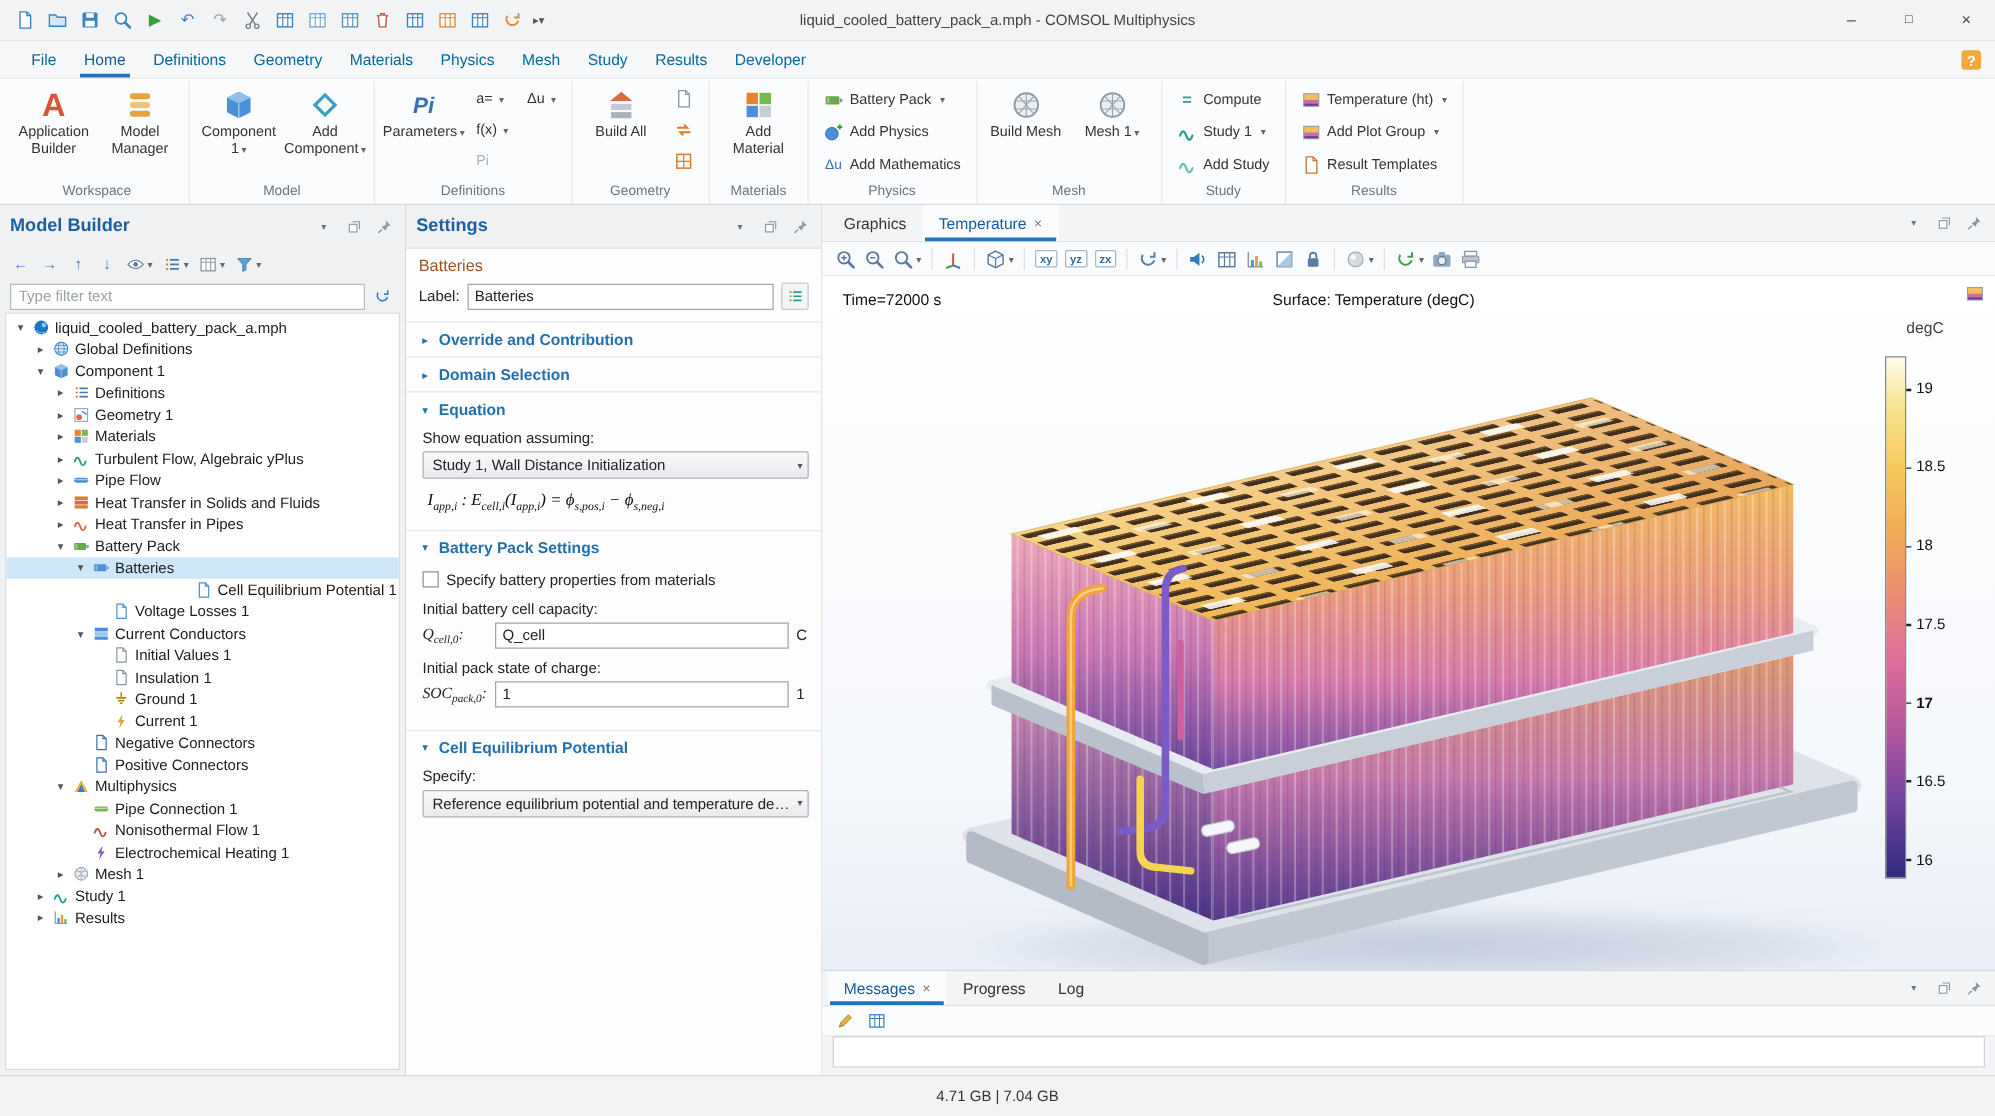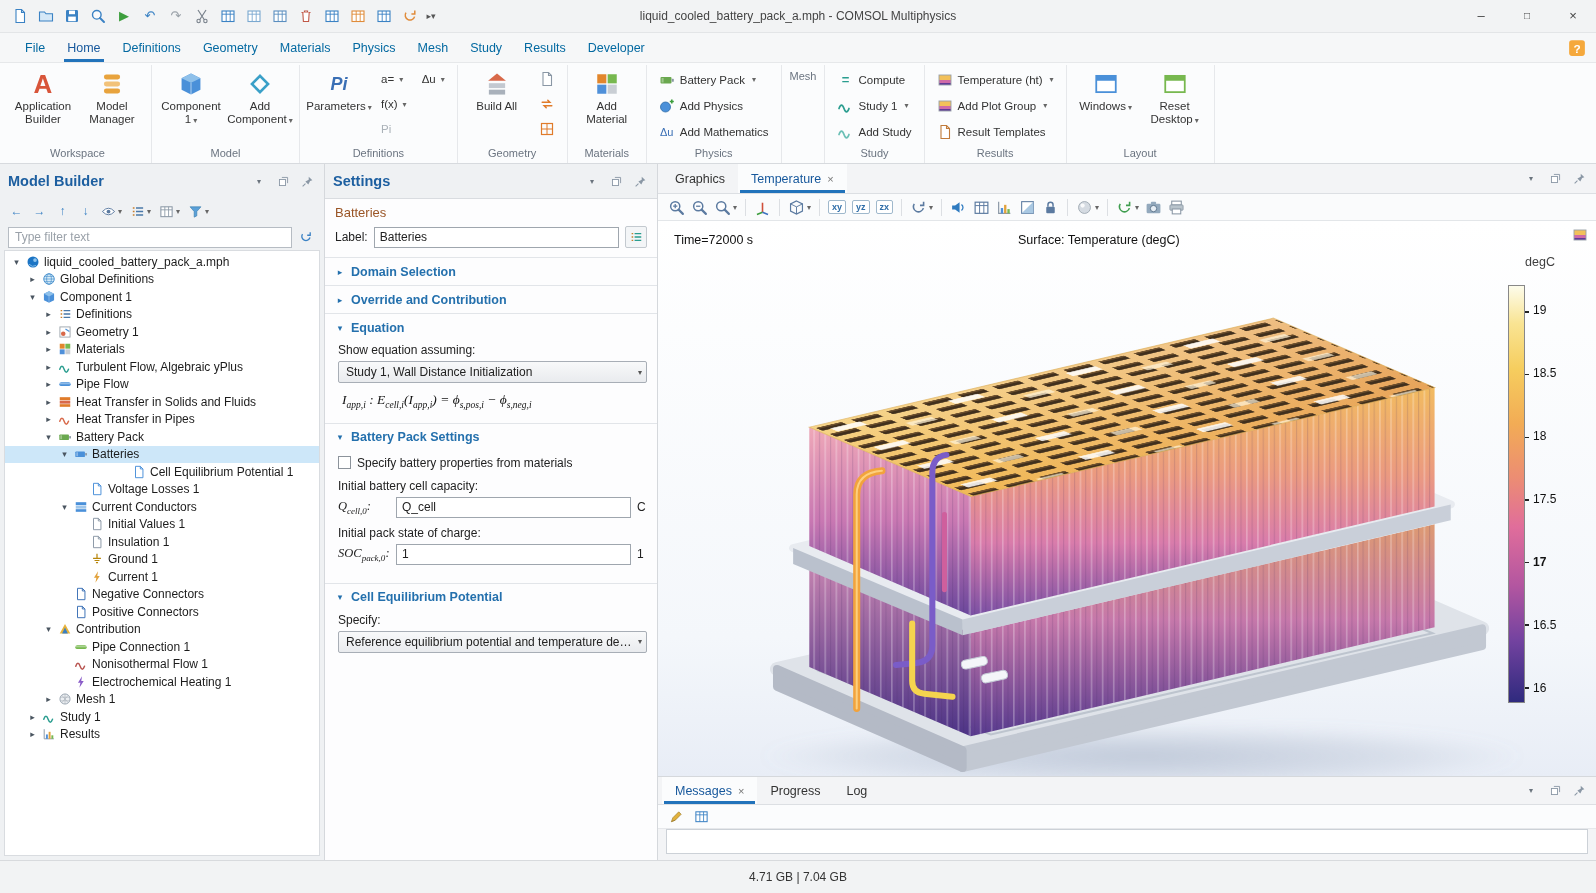--- a/index.html
+++ b/index.html
@@ -425,20 +425,40 @@
             </div>
             <div class="rrow">
               <span class="ic" style="width: 16px; height: 16px; color: rgb(58, 111, 181); font-size: 11px; line-height: 16px;">Δu</span>
               <span>Add Mathematics</span>
             </div>
           </div>
         </div>
         <div class="rlabel">Physics</div>
       </div>
       <div class="rgroup">
+        <div class="ritems">
+          <div class="rbig">
+            <span class="ic" style="width: 26px; height: 26px;">
+              <svg viewBox="0 0 16 16" width="26" height="26">
+                <circle cx="8" cy="8" r="5.8" fill="#eceff2" stroke="#8a97a5" stroke-width=".9"></circle>
+                <path d="M2.6 6h10.8M2.6 10h10.8M8 2.2v11.6M4.2 3.6l7.6 8.8M11.8 3.6l-7.6 8.8" stroke="#9aa4ae" stroke-width=".55" fill="none"></path>
+              </svg>
+            </span>
+            <div class="blab">Build Mesh</div>
+          </div>
+          <div class="rbig">
+            <span class="ic" style="width: 26px; height: 26px;">
+              <svg viewBox="0 0 16 16" width="26" height="26">
+                <circle cx="8" cy="8" r="5.8" fill="#eceff2" stroke="#8a97a5" stroke-width=".9"></circle>
+                <path d="M2.6 6h10.8M2.6 10h10.8M8 2.2v11.6M4.2 3.6l7.6 8.8M11.8 3.6l-7.6 8.8" stroke="#9aa4ae" stroke-width=".55" fill="none"></path>
+              </svg>
+            </span>
+            <div class="blab">Mesh 1<span class="arr">▾</span></div>
+          </div>
+        </div>
         <div class="rlabel">Mesh</div>
       </div>
       <div class="rgroup">
         <div class="ritems">
           <div class="rcol">
             <div class="rrow">
               <span class="ic" style="width: 16px; height: 16px; color: rgb(42, 157, 143); font-size: 13px; line-height: 16px; font-weight: bold;">=</span>
               <span>Compute</span>
             </div>
             <div class="rrow">
@@ -495,43 +515,20 @@
                   <path d="M4 1.5h5.5l3 3V14.5H4z" fill="#fff" stroke="#c07a3a" stroke-width="1.1"></path>
                   <path d="M9.5 1.5v3h3" fill="none" stroke="#c07a3a" stroke-width="1.1"></path>
                 </svg>
               </span>
               <span>Result Templates</span>
             </div>
           </div>
         </div>
         <div class="rlabel">Results</div>
       </div>
-      <div class="rgroup">
-        <div class="ritems">
-          <div class="rbig">
-            <span class="ic" style="width: 26px; height: 26px;">
-              <svg viewBox="0 0 16 16" width="26" height="26">
-                <rect x="2" y="3" width="12" height="10" fill="#fff" stroke="#4a90d9" stroke-width="1.1"></rect>
-                <rect x="2" y="3" width="12" height="3" fill="#4a90d9"></rect>
-              </svg>
-            </span>
-            <div class="blab">Windows<span class="arr">▾</span></div>
-          </div>
-          <div class="rbig">
-            <span class="ic" style="width: 26px; height: 26px;">
-              <svg viewBox="0 0 16 16" width="26" height="26">
-                <rect x="2" y="3" width="12" height="10" fill="#fff" stroke="#77b84f" stroke-width="1.1"></rect>
-                <rect x="2" y="3" width="12" height="3" fill="#77b84f"></rect>
-              </svg>
-            </span>
-            <div class="blab">Reset Desktop<span class="arr">▾</span></div>
-          </div>
-        </div>
-        <div class="rlabel">Layout</div>
-      </div>
     </div>
 
   <div class="main">
 
     <div class="panel left">
       <div class="phead">
         <span class="ptitle">Model Builder</span>
         <span class="phicons" id="mb-head-icons">
             <span class="phbtn">
               <span class="ic" style="width: 13px; height: 13px; color: rgb(107, 116, 126); font-size: 8px; line-height: 13px;">▾</span>
@@ -735,21 +732,21 @@
             <span class="exp">▾</span>
             <span class="ic" style="width: 14px; height: 14px;">
               <svg viewBox="0 0 16 16" width="14" height="14">
                 <rect x="1.5" y="5" width="11" height="6.5" rx="1" fill="#4a90d9"></rect>
                 <rect x="12.8" y="6.8" width="2" height="3" rx=".6" fill="#8a97a5"></rect>
                 <rect x="2.6" y="6" width="2" height="4.5" fill="#fff" opacity=".35"></rect>
               </svg>
             </span>
             <span class="tlabel">Batteries</span>
           </div>
-          <div class="trow" style="padding-left: 112px;">
+          <div class="trow" style="padding-left: 112px; margin-left: 24px;">
             <span class="exp"></span>
             <span class="ic" style="width: 14px; height: 14px;">
               <svg viewBox="0 0 16 16" width="14" height="14">
                 <path d="M4 1.5h5.5l3 3V14.5H4z" fill="#fff" stroke="#4a90d9" stroke-width="1.1"></path>
                 <path d="M9.5 1.5v3h3" fill="none" stroke="#4a90d9" stroke-width="1.1"></path>
               </svg>
             </span>
             <span class="tlabel">Cell Equilibrium Potential 1</span>
           </div>
           <div class="trow" style="padding-left: 70px;">
@@ -832,21 +829,21 @@
             <span class="tlabel">Positive Connectors</span>
           </div>
           <div class="trow" style="padding-left: 38px;">
             <span class="exp">▾</span>
             <span class="ic" style="width: 14px; height: 14px;">
               <svg viewBox="0 0 16 16" width="14" height="14">
                 <path d="M8 2.2l6 11H2z" fill="#e8b43c"></path>
                 <path d="M8 6.2l3.3 7H4.7z" fill="#3a7fc2"></path>
               </svg>
             </span>
-            <span class="tlabel">Contribution</span>
+            <span class="tlabel">Multiphysics</span>
           </div>
           <div class="trow" style="padding-left: 54px;">
             <span class="exp"></span>
             <span class="ic" style="width: 14px; height: 14px;">
               <svg viewBox="0 0 16 16" width="14" height="14">
                 <rect x="1.5" y="6" width="13" height="4.4" rx="2.2" fill="#77b84f"></rect>
                 <rect x="1.5" y="7" width="13" height="1.2" rx=".6" fill="#fff" opacity=".5"></rect>
               </svg>
             </span>
             <span class="tlabel">Pipe Connection 1</span>
@@ -939,28 +936,28 @@
                   <path d="M3 4.2h1.8M3 8h1.8M3 11.8h1.8" stroke="#c77f2e" stroke-width="1.5"></path>
                   <path d="M6.4 4.2H14M6.4 8H14M6.4 11.8H14" stroke="#2a9d8f" stroke-width="1.5"></path>
                 </svg>
               </span>
             </span>
         </div>
 
         <div class="section">
           <div class="sechead">
             <span class="chev"></span>
-            <span class="sectitle">Domain Selection</span>
+            <span class="sectitle">Override and Contribution</span>
           </div>
         </div>
 
         <div class="section">
           <div class="sechead">
             <span class="chev"></span>
-            <span class="sectitle">Override and Contribution</span>
+            <span class="sectitle">Domain Selection</span>
           </div>
         </div>
 
         <div class="section open">
           <div class="sechead">
             <span class="chev"></span>
             <span class="sectitle">Equation</span>
           </div>
           <div class="seccontent">
             <div class="plabel">Show equation assuming:</div>

